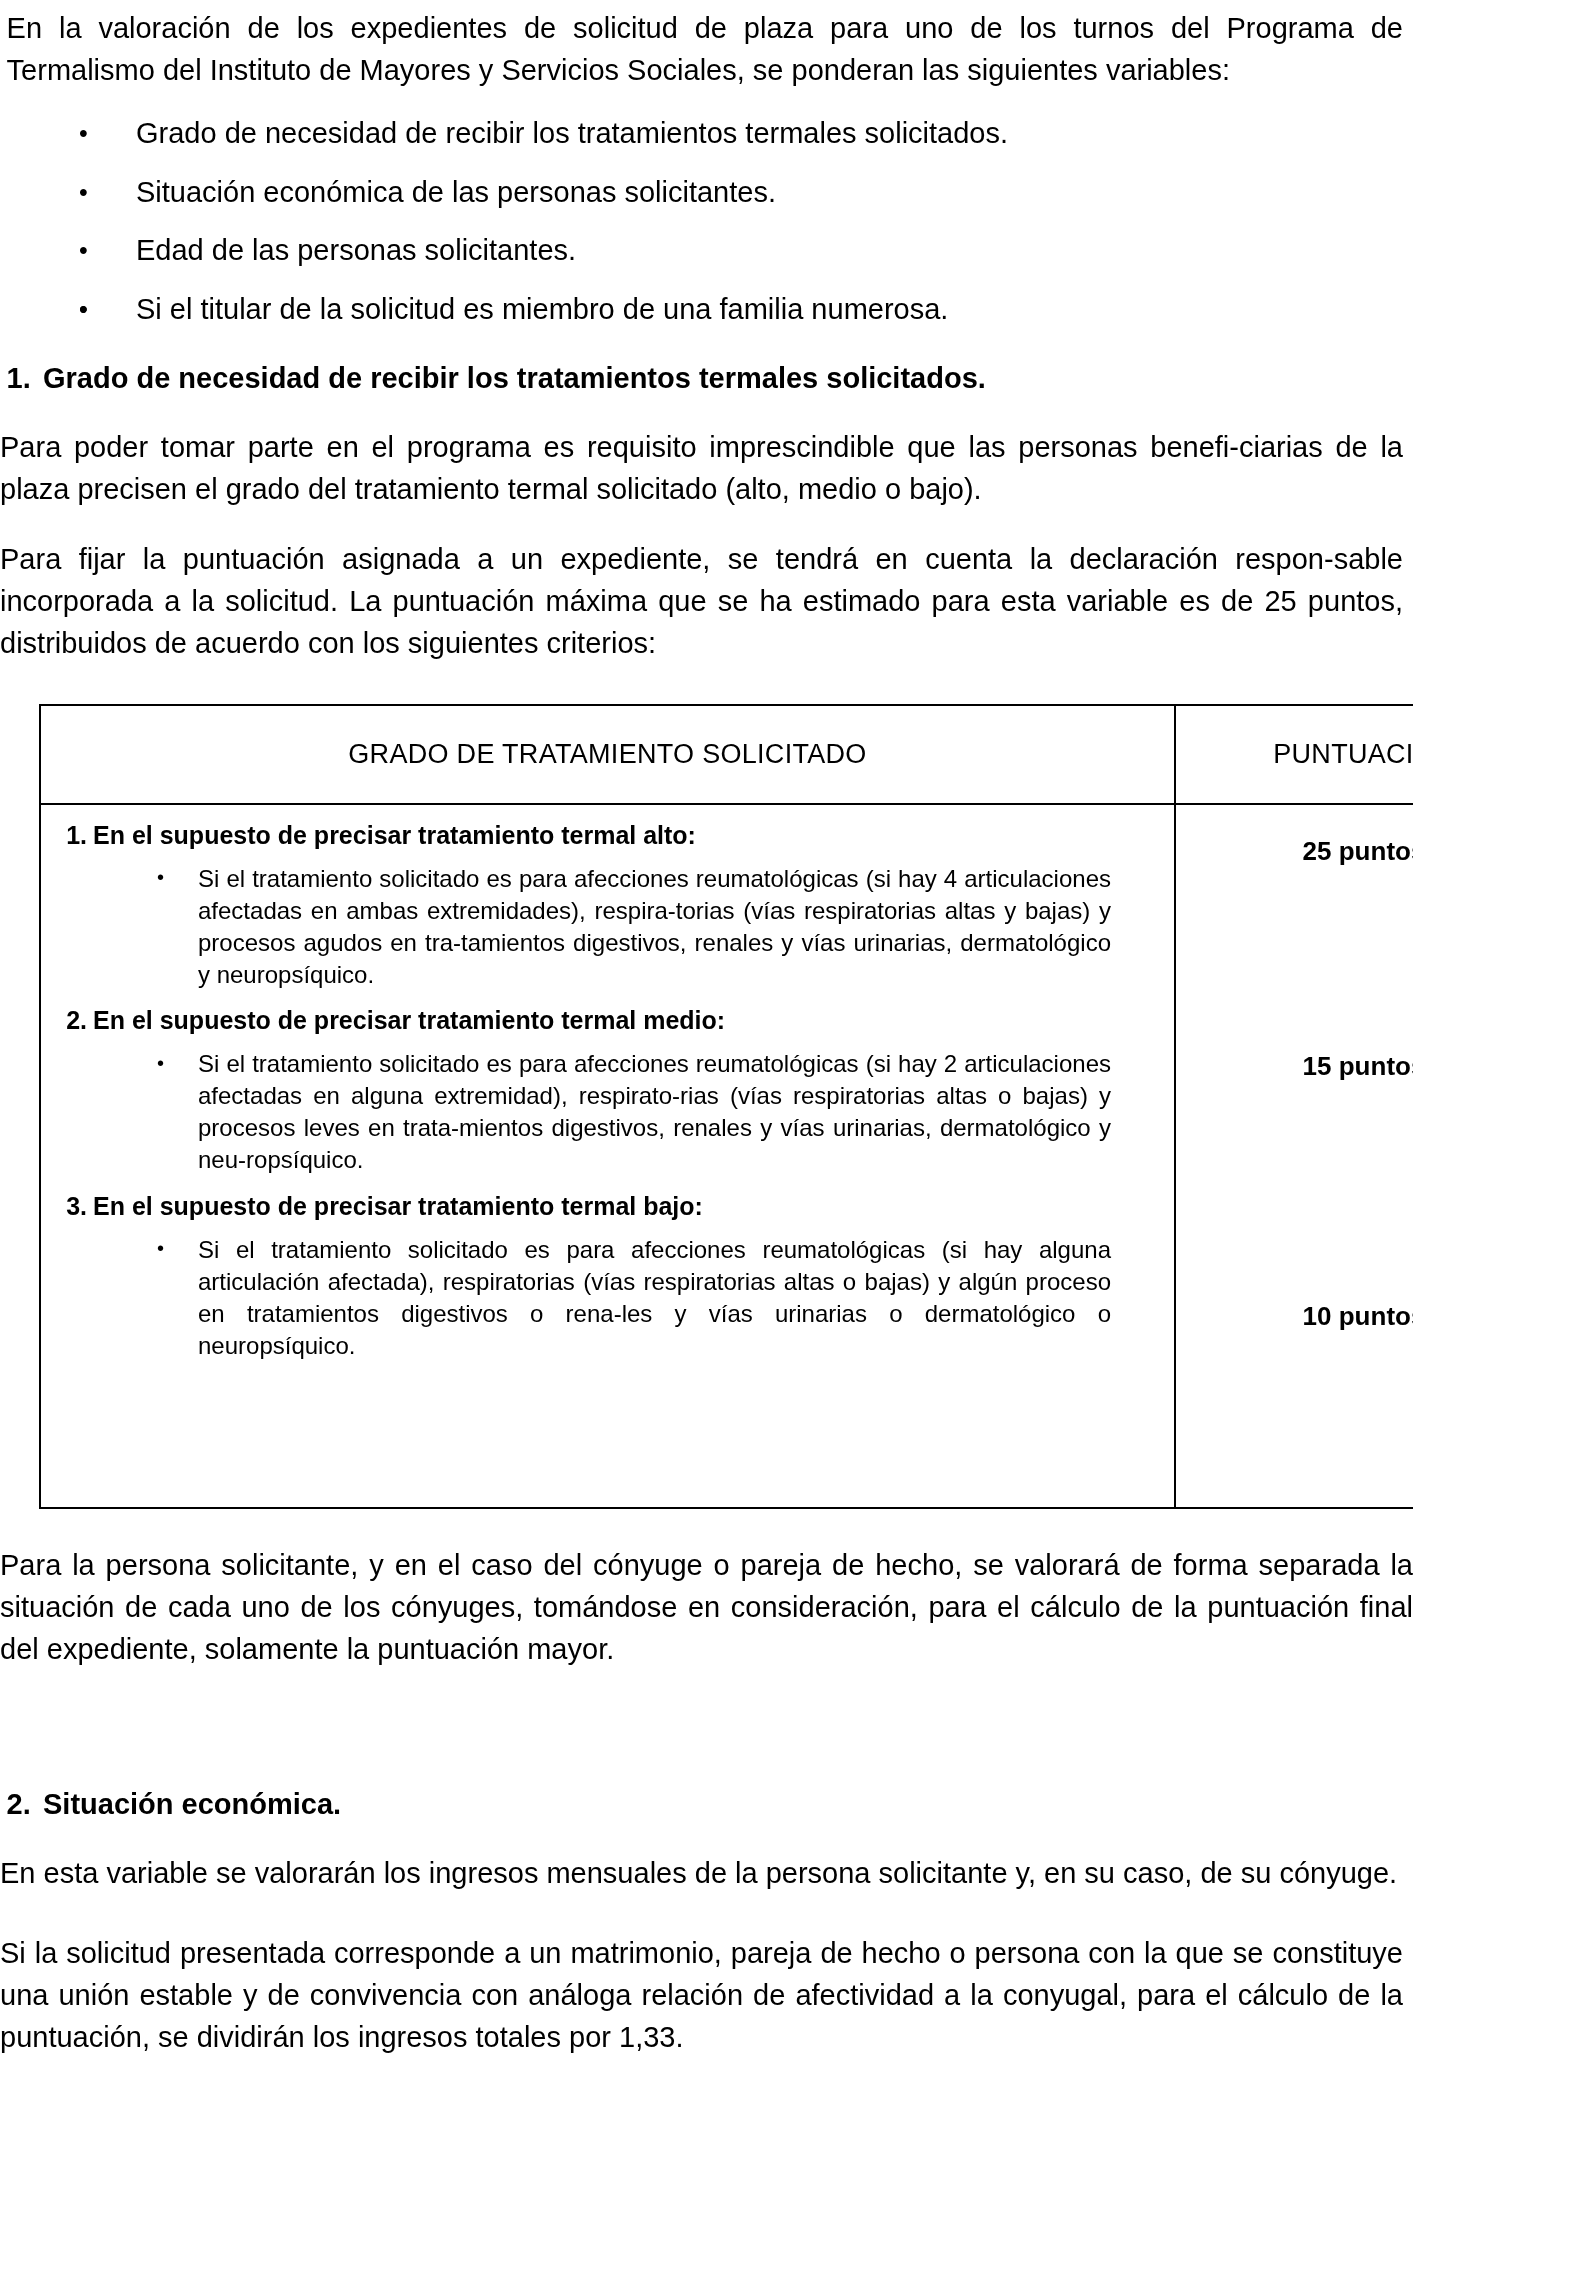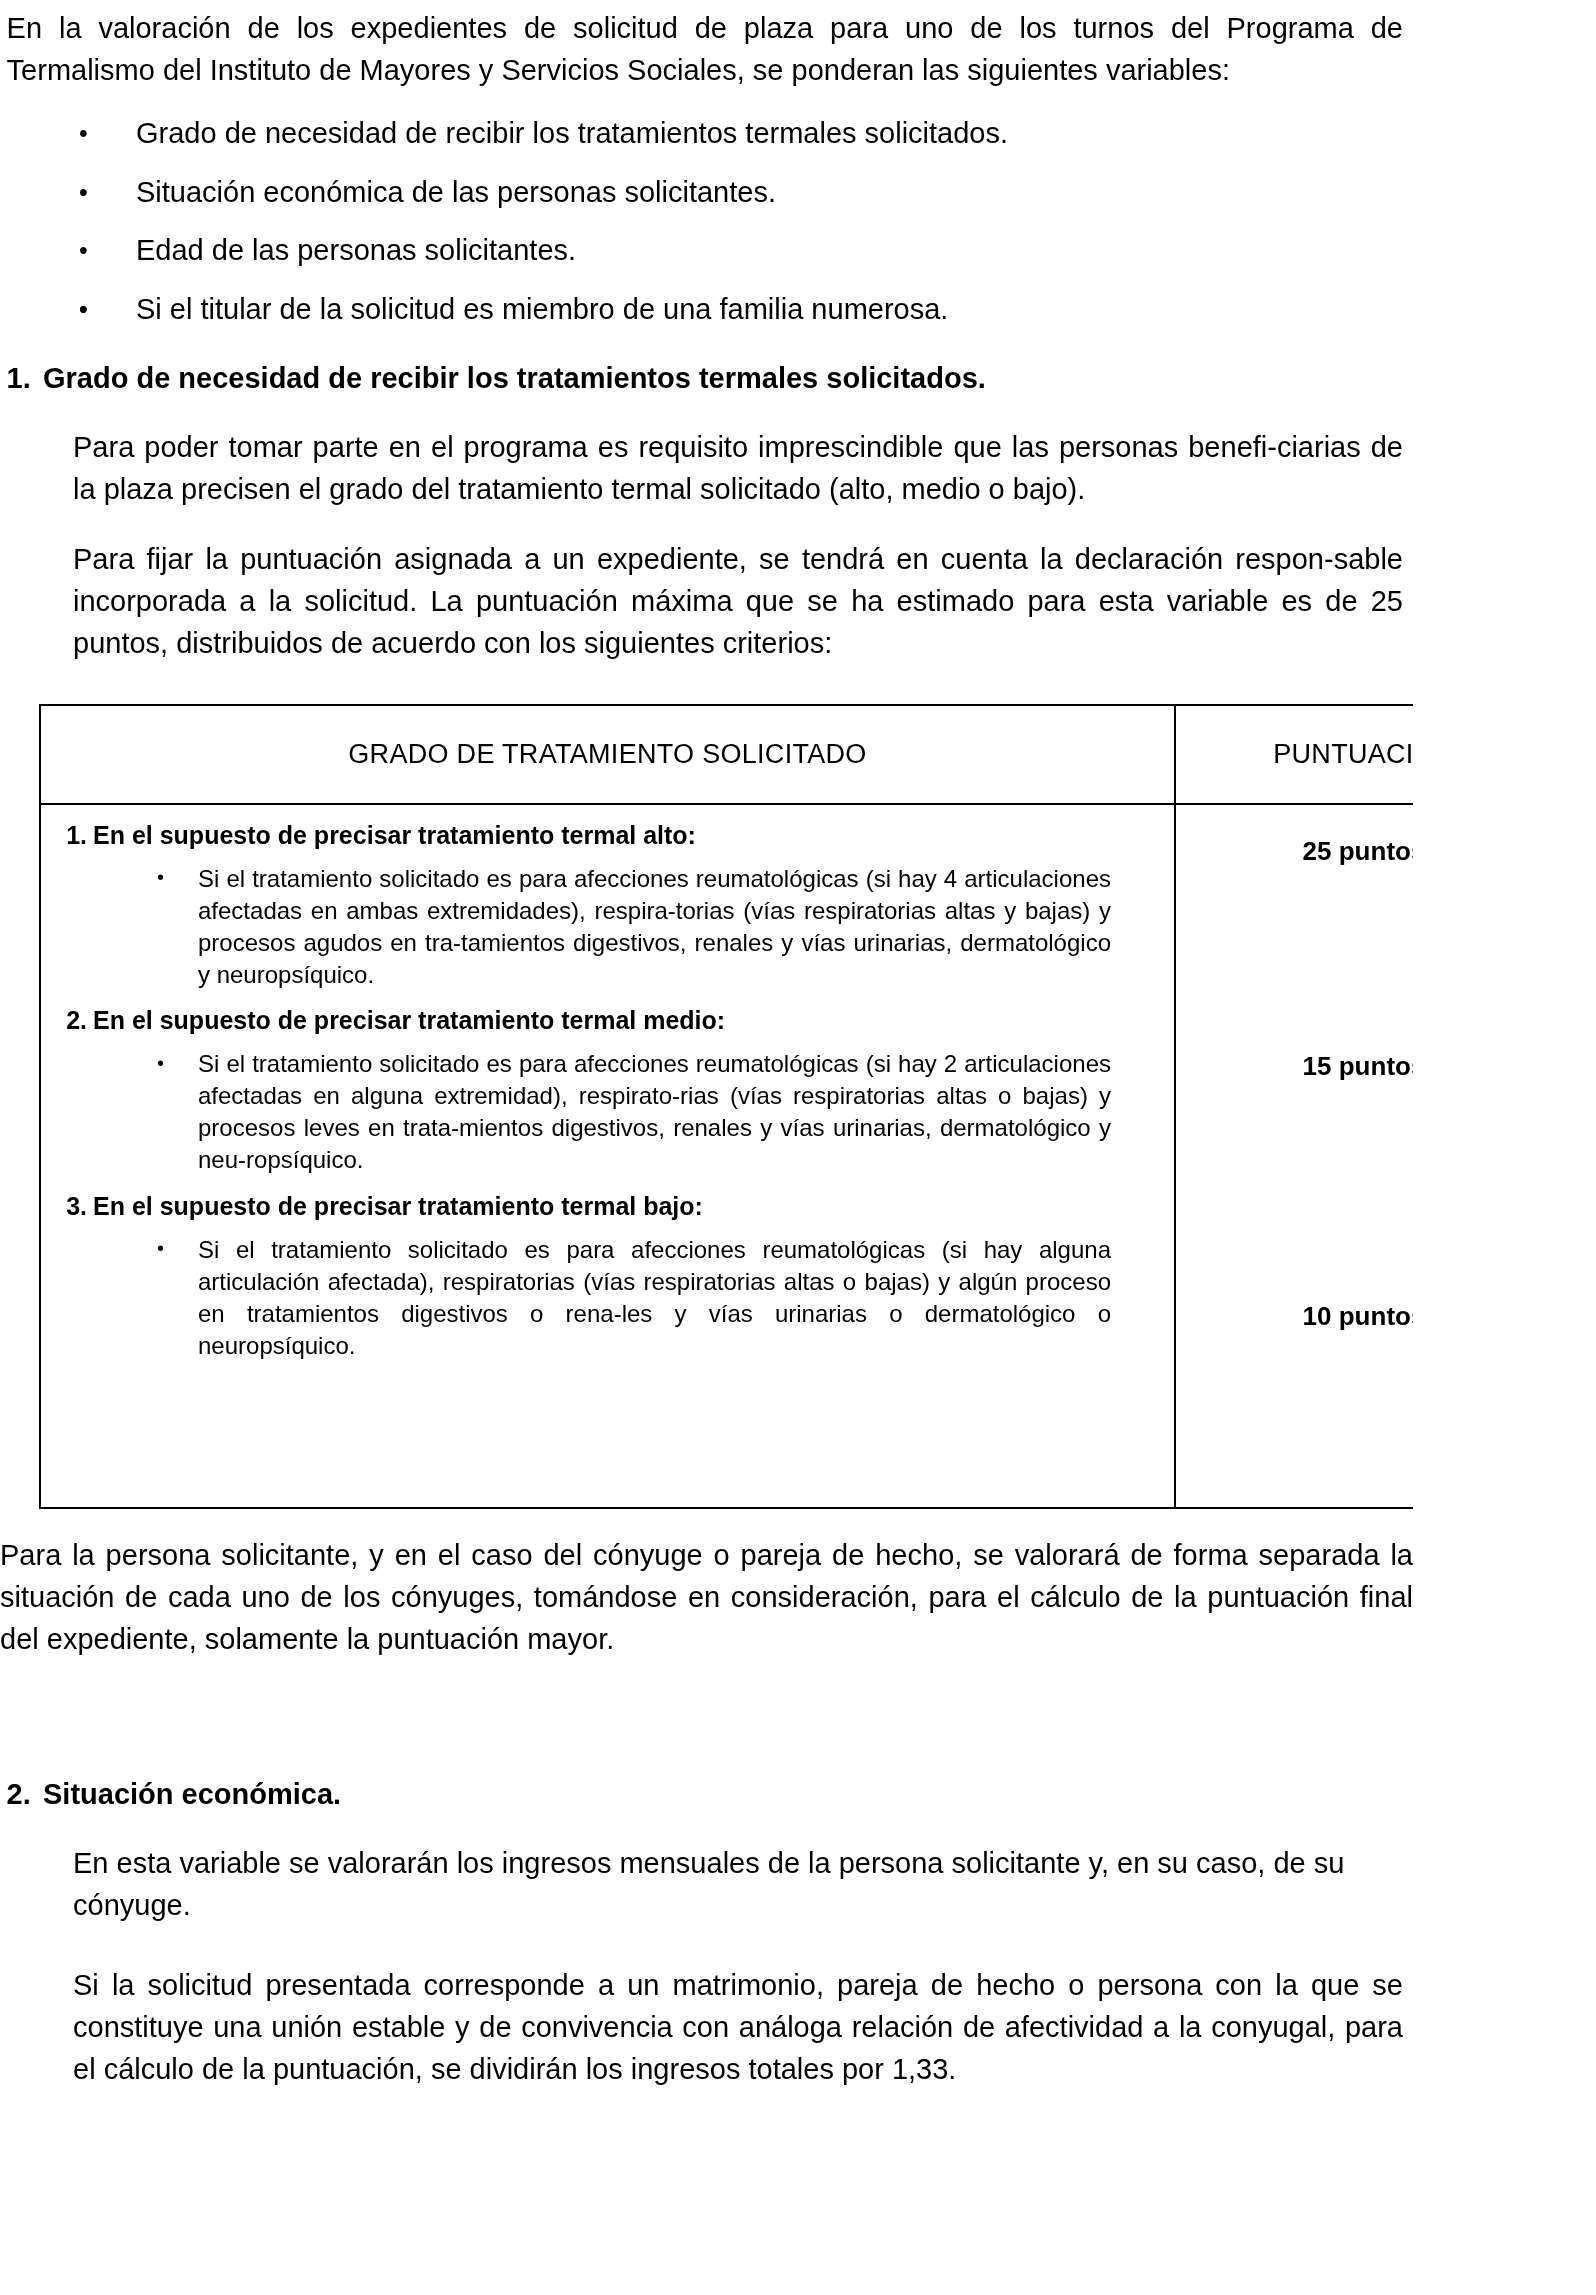--- a/index.html
+++ b/index.html
@@ -69,21 +69,20 @@
     padding-left: 43px;
     margin: 28px 0 0 0;
   }
   .section-head .num {
     position: absolute;
     left: 6.6px;
     top: 0;
   }
 
   .indent-block {
-    margin-left: 73px;
     margin-right: 10px;
   }
   .indent-block .para { margin-top: 28px; }
 
   
   .crit-table {
     margin: 40px 0 0 39px;
     width: 1512px;
     border-collapse: collapse;
     table-layout: fixed;
@@ -160,21 +159,21 @@
     width: 100%;
     text-align: center;
     font-weight: bold;
     font-size: 26px;
     line-height: 31px;
   }
   .score.s1 { top: 31px; }
   .score.s2 { top: 246px; }
   .score.s3 { top: 496px; }
 
-  .after-table { margin: 25px 0 0 0; }
+  .after-table { margin: 35px 0 0 0; }
   .after-table .para { margin-top: 0; }
 
   .gap-block { height: 86px; }
 
   .tail-block .para + .para { margin-top: 38px; }
 </style>
 </head>
 <body>
 
 <div class="page">

